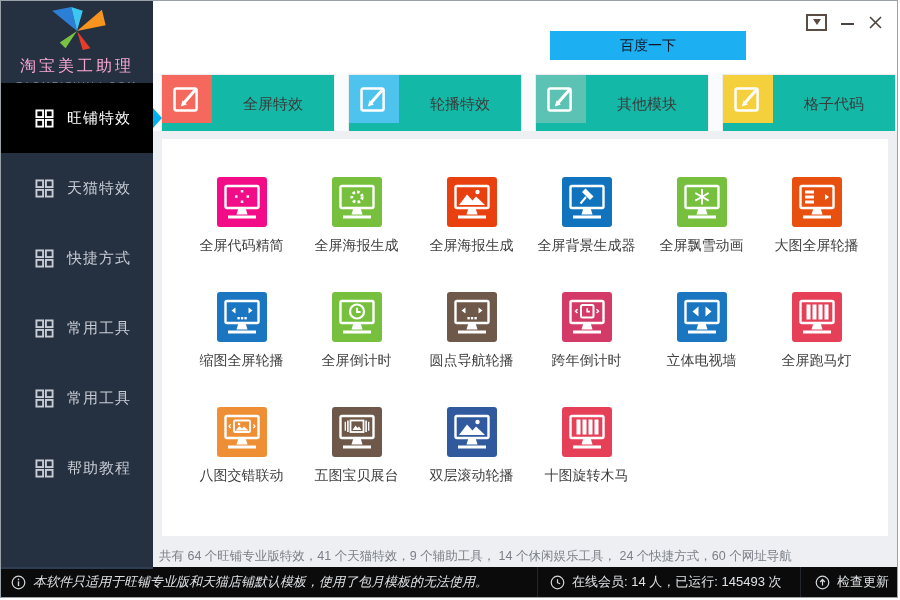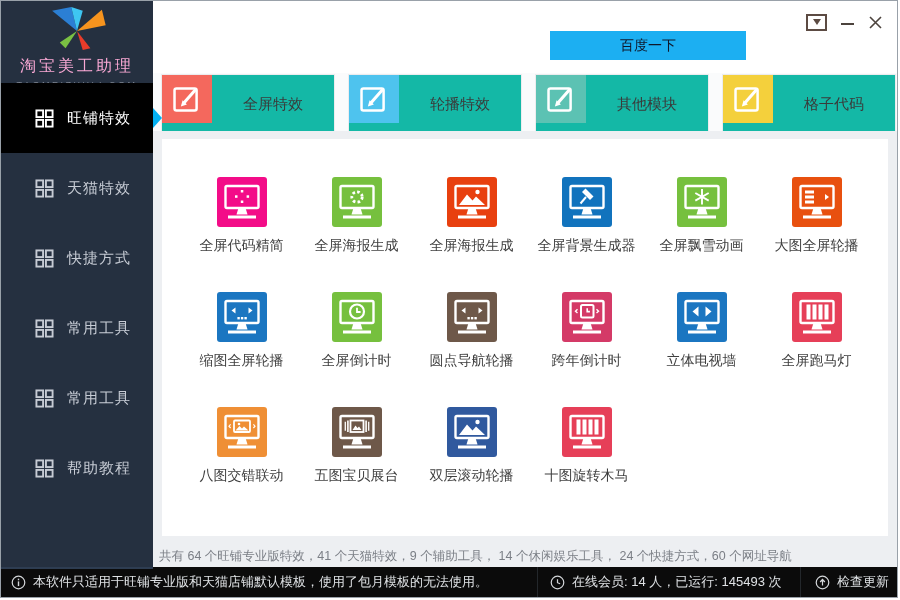--- a/index.html
+++ b/index.html
@@ -47,21 +47,21 @@
   .cell-ico { width:50px; height:50px; border-radius:3px; display:flex; align-items:center; justify-content:center; }
   .cell-label { margin-top:10px; font-size:14px; color:#3f3f3f; white-space:nowrap; }
 
   .statusbar { position:absolute; left:0; right:0; bottom:0; height:25px; background:#edeff2;
                font-size:12.5px; color:#7b7f86; line-height:24px; padding-left:6px; white-space:nowrap; overflow:hidden; }
 
   
   .footer { position:absolute; left:0; bottom:0; width:100%; height:30px; background:#0b0b0b; color:#dfe2e5;
             font-size:13px; z-index:6; }
   .footer .seg { position:absolute; top:0; height:30px; display:flex; align-items:center; gap:7px; }
-  .f-notice { left:10px; }
+  .f-notice { left:10px;font-style:italic; }
   .f-online { left:536px; border-left:1px solid #23272b; padding-left:12px; }
   .f-update { right:8px; border-left:1px solid #23272b; padding-left:14px; cursor:pointer; }
   .footer-edge { position:absolute; left:0; top:0; width:152px; height:2px; background:#2e3d52; }
 </style>
 </head>
 <body>
 
 <div class="window">
 
   <aside class="sidebar">

